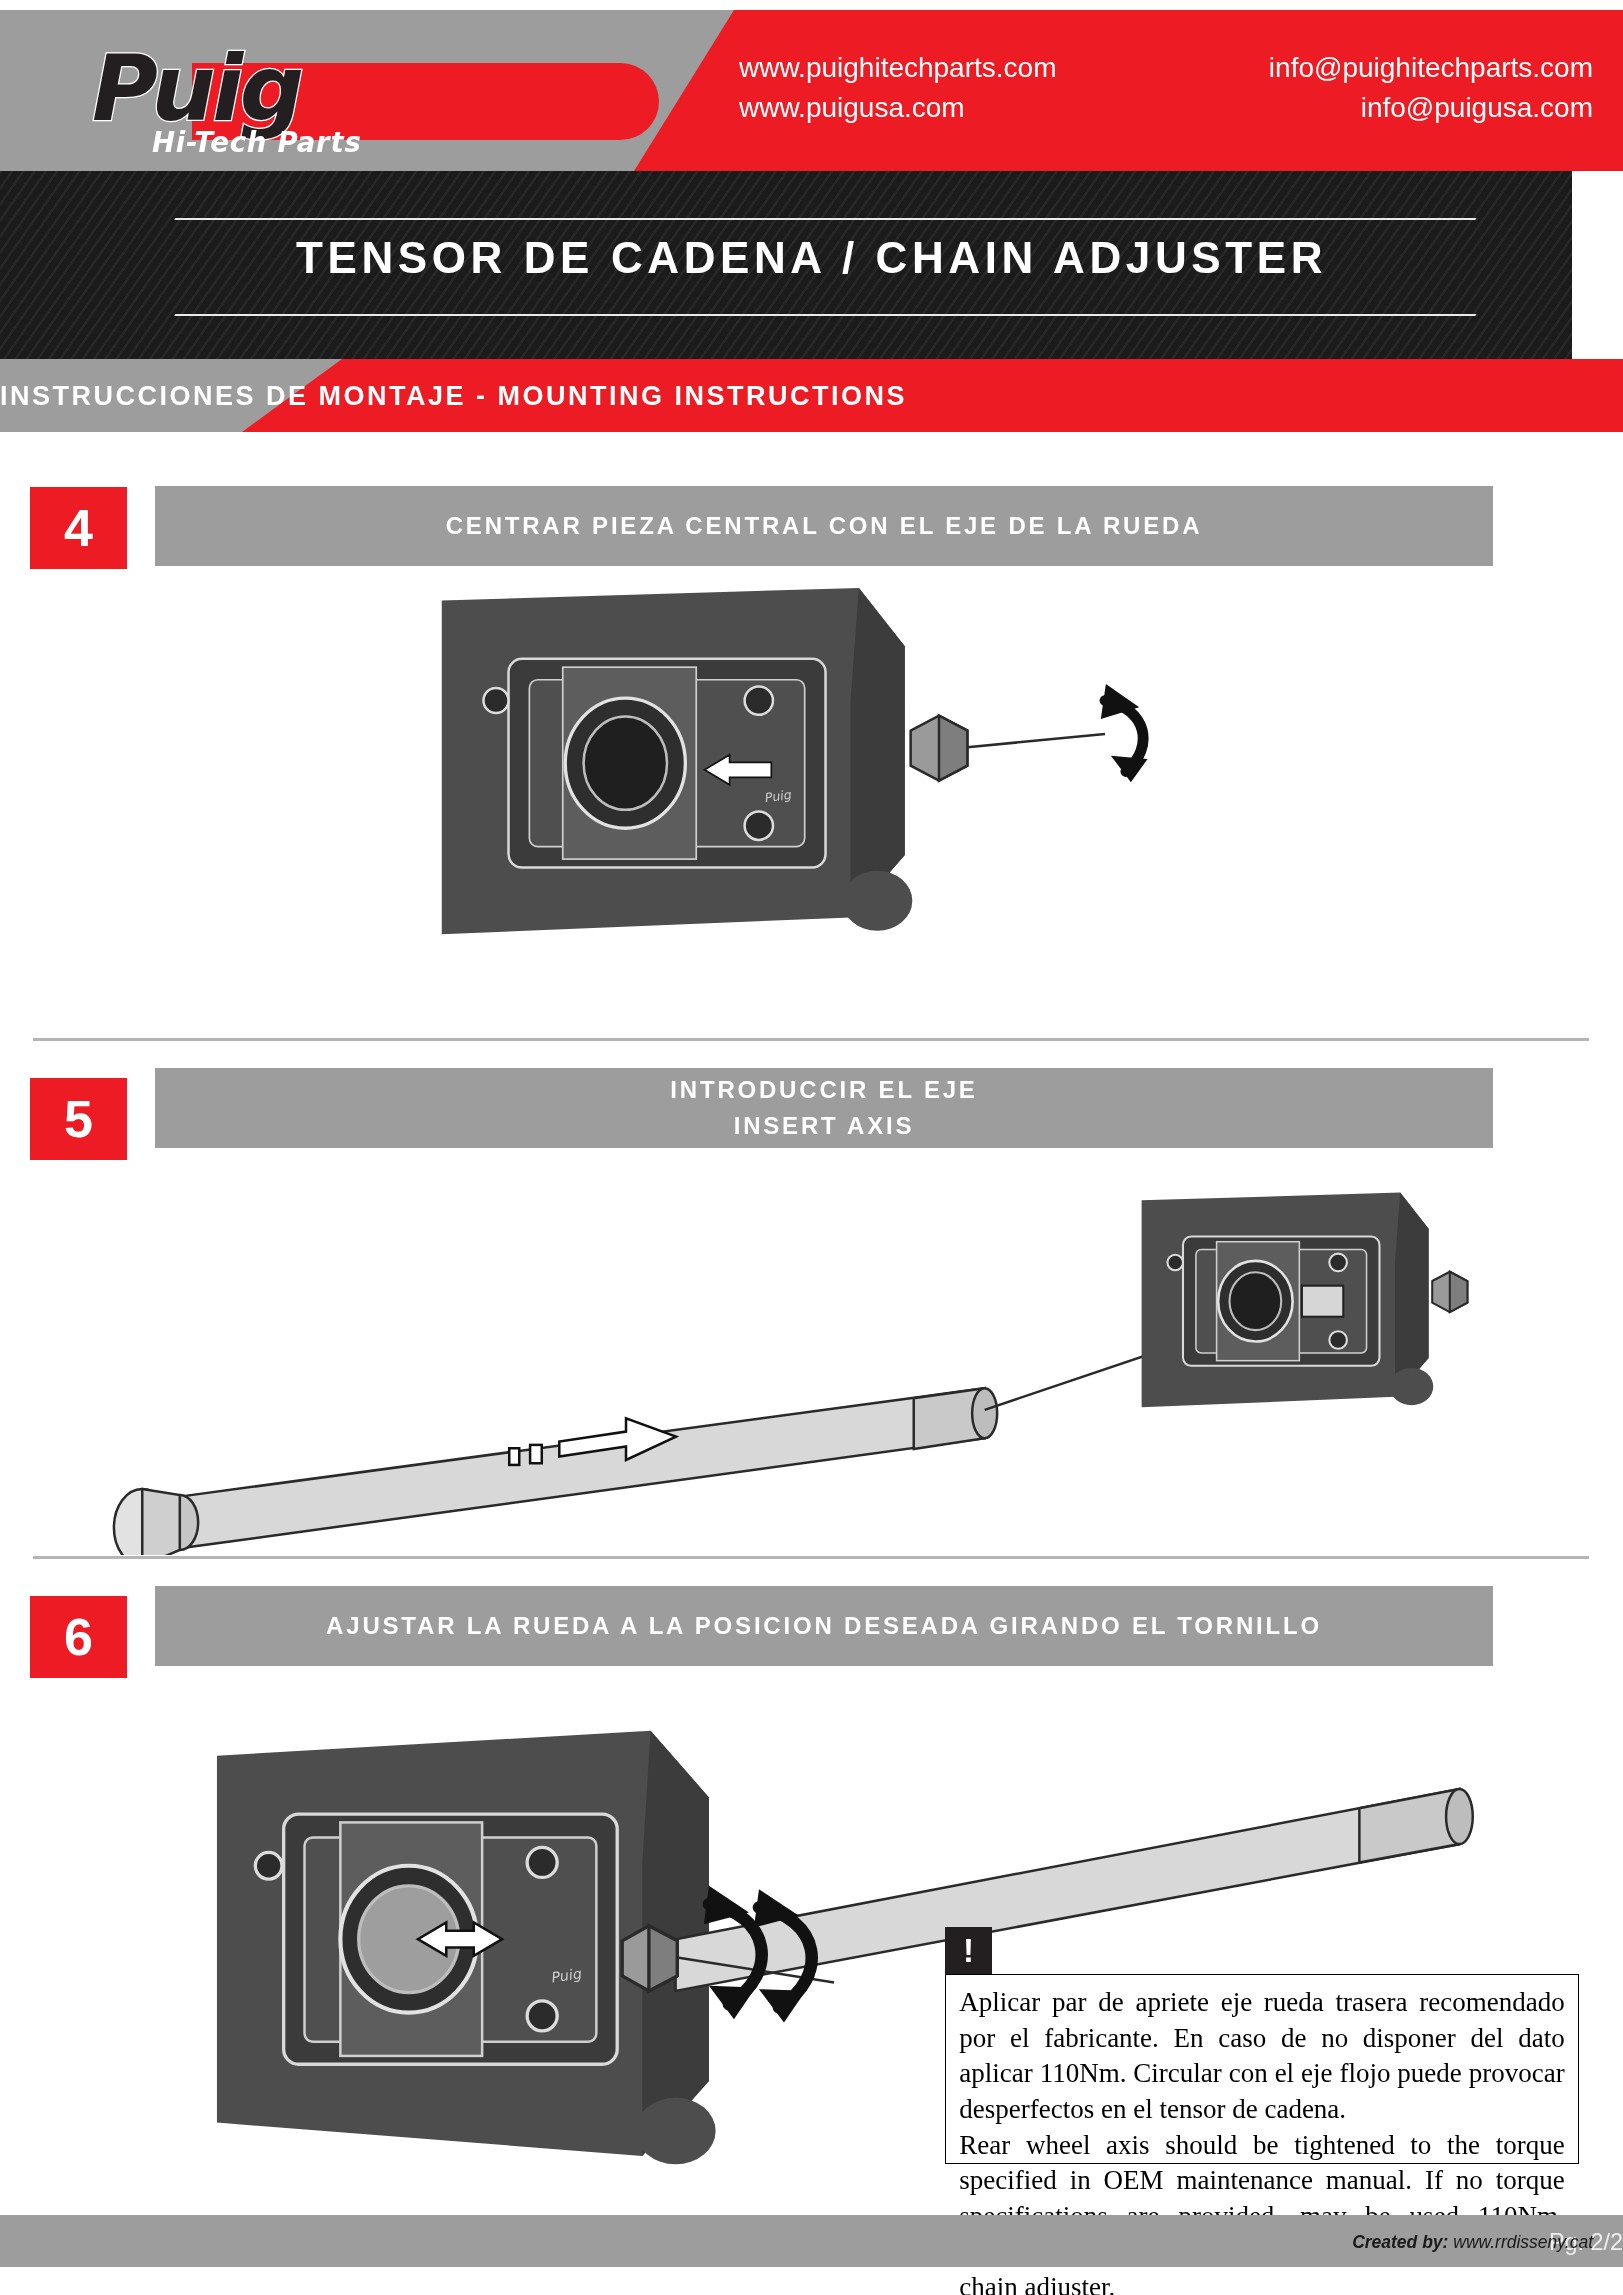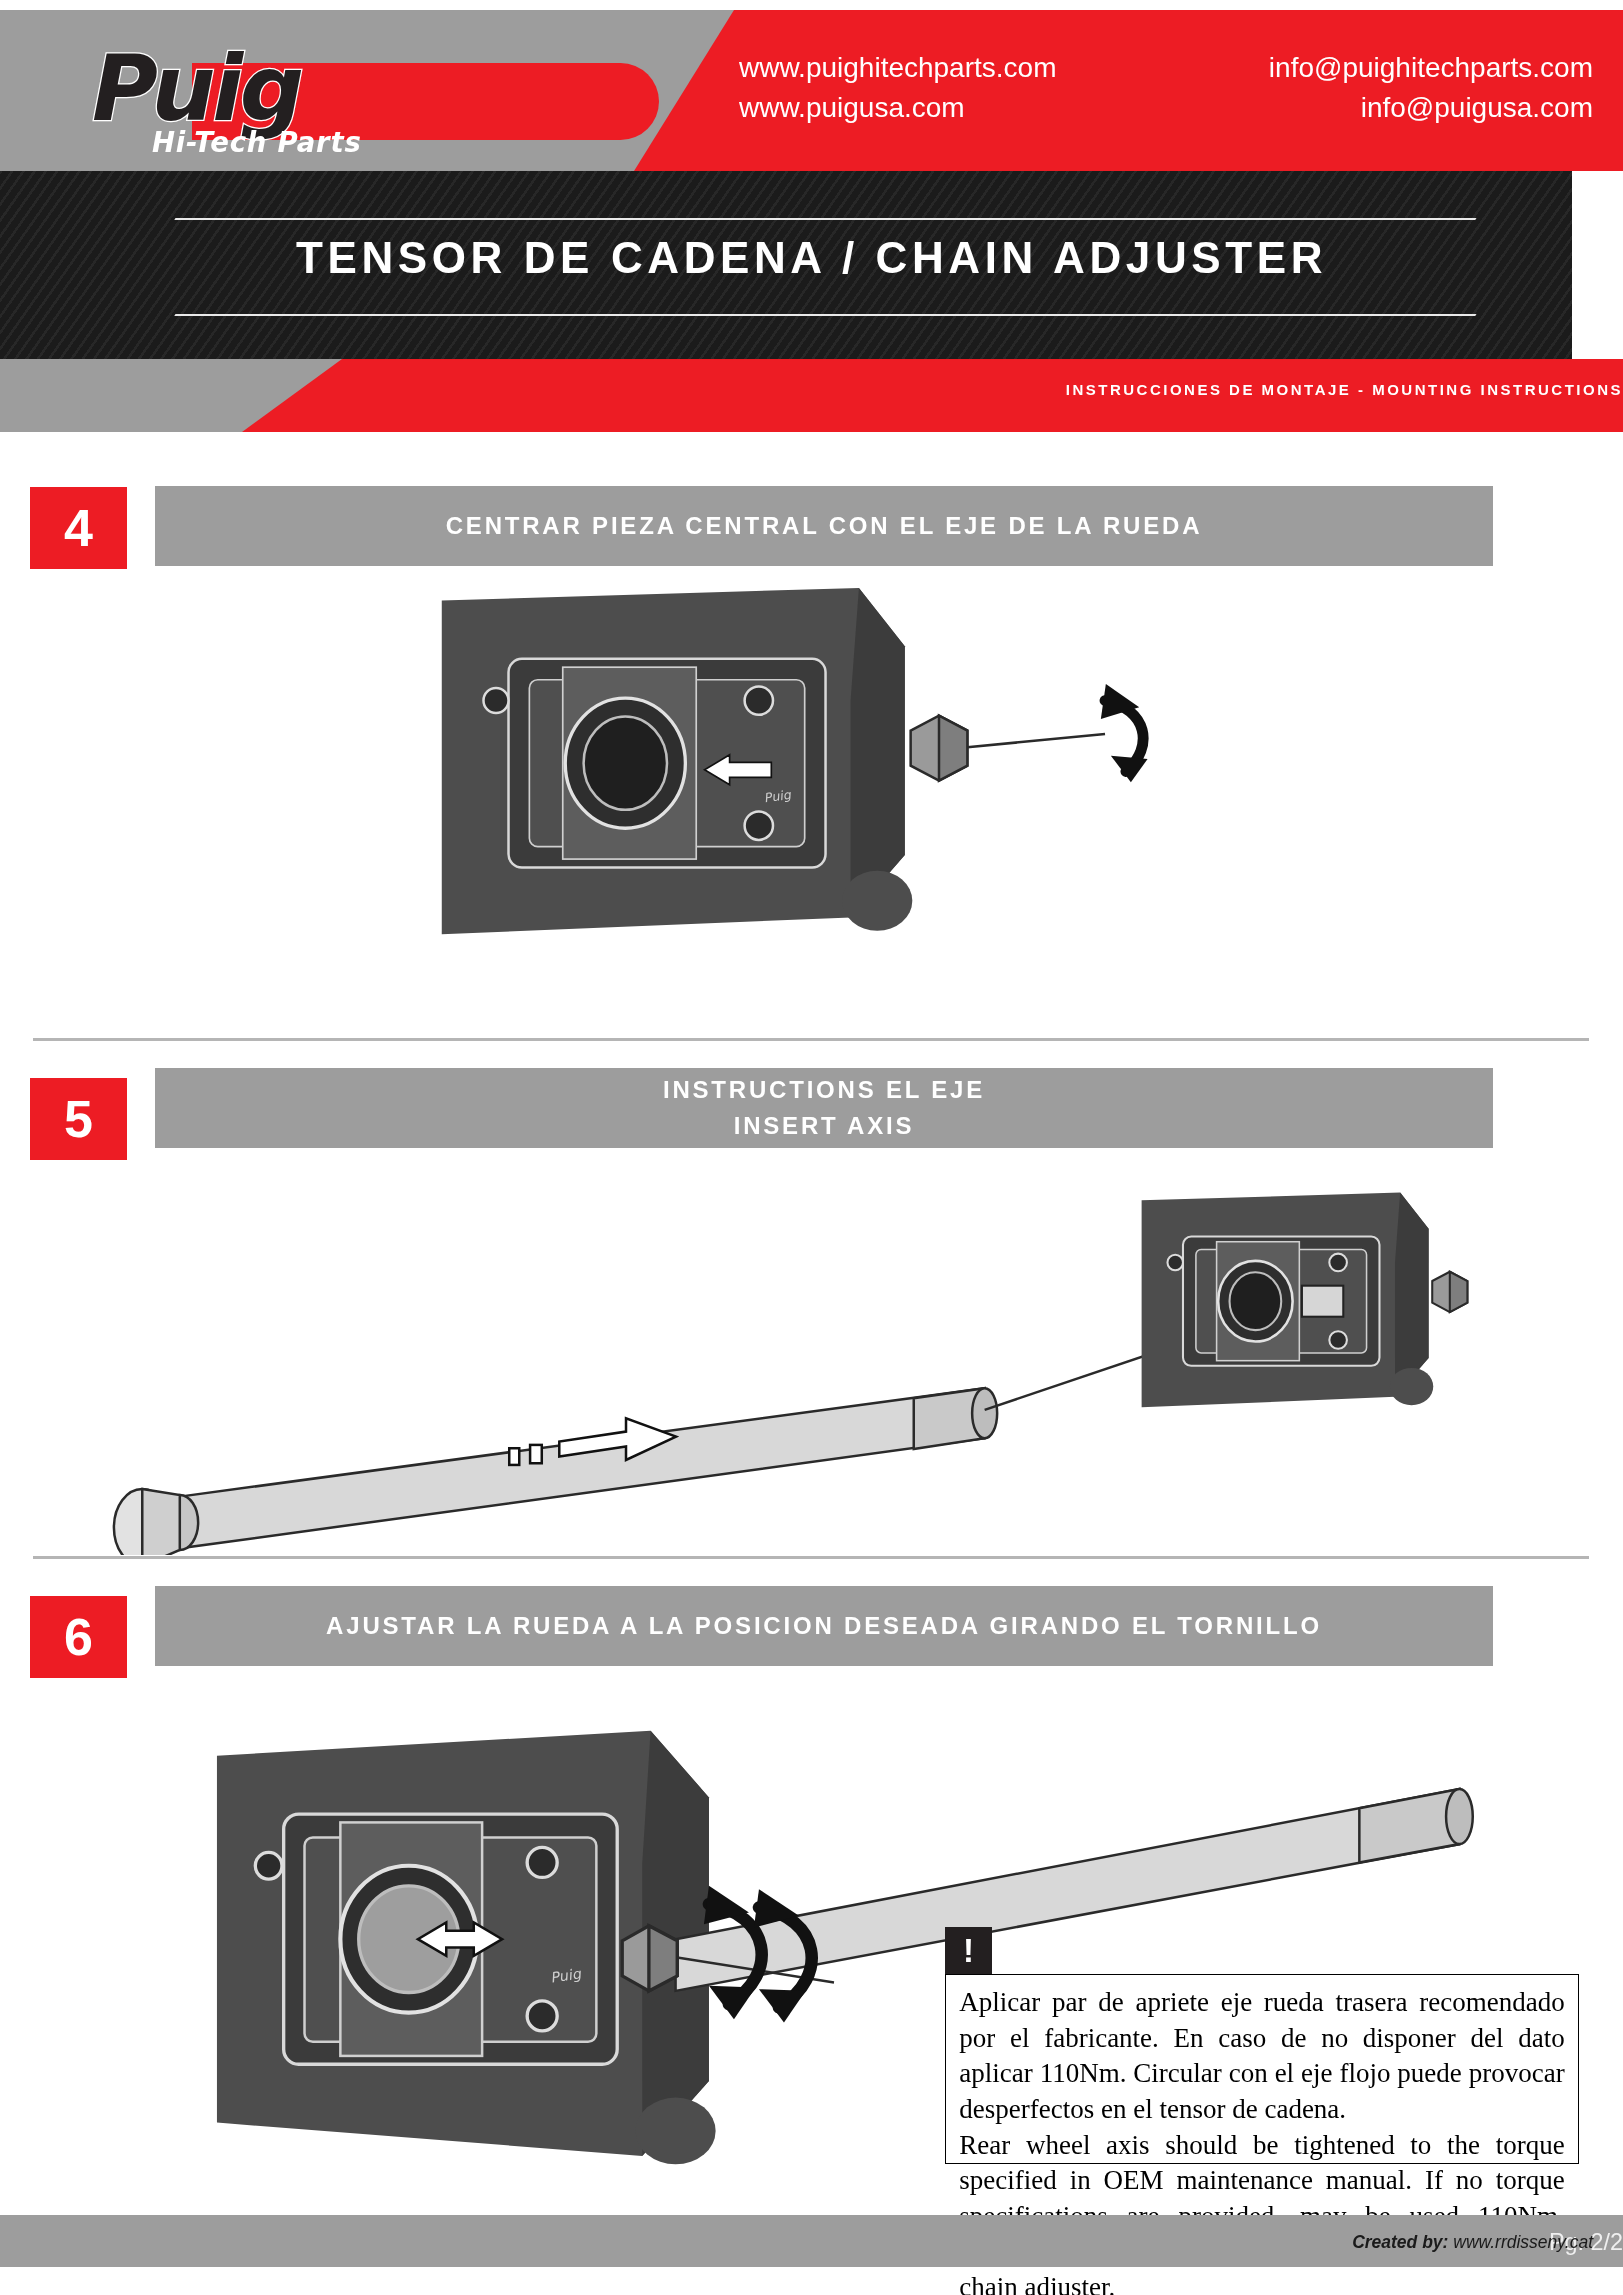--- a/index.html
+++ b/index.html
@@ -125,22 +125,22 @@
     position: absolute;
     left: 242px; top: 0;
     width: 1381px; height: 73px;
     background: #ed1c24;
     clip-path: polygon(100px 0, 1381px 0, 1381px 73px, 0 73px);
   }
   .subbar-text {
     position: absolute;
     left: 0; top: 22px;
     width: 1623px;
-    text-align: right;
-    font-size: 15px;
+    text-align: left;
+    font-size: 27px;
     font-weight: bold;
     color: #ffffff;
     letter-spacing: 2.5px;
   }
 
   
   .step {
     position: absolute;
     left: 0;
     width: 1623px;
@@ -309,21 +309,21 @@
         <polygon points="906,140 946,168 900,182" fill="#111"></polygon>
         <polygon points="936,258 912,226 956,230" fill="#111"></polygon>
       </g>
     </svg>
   </div>
 
   <div class="step" style="top:1038px; height:517px;">
     <div class="step-sep" style="top:0px;"></div>
     <div class="step-num" style="top:40px;">5</div>
     <div class="step-head" style="top:30px;">
-      <span class="l1">INSTRUCTIONS EL EJE</span>
+      <span class="l1">INTRODUCCIR EL EJE</span>
       <span class="l2">INSERT AXIS</span>
     </div>
 
     <svg class="ill" style="left:92px; top:125px;" width="1435" height="392" viewBox="0 0 1720 470">
 
       <g>
         <path d="M60,520 L60,520"></path>
         <polygon points="105,400 1070,270 1070,330 105,462" fill="#d8d8d8" stroke="#2a2a2a" stroke-width="3"></polygon>
         <ellipse cx="105" cy="431" rx="22" ry="33" fill="#c6c6c6" stroke="#2a2a2a" stroke-width="3"></ellipse>
         <ellipse cx="60" cy="437" rx="34" ry="46" fill="#e2e2e2" stroke="#2a2a2a" stroke-width="3"></ellipse>

